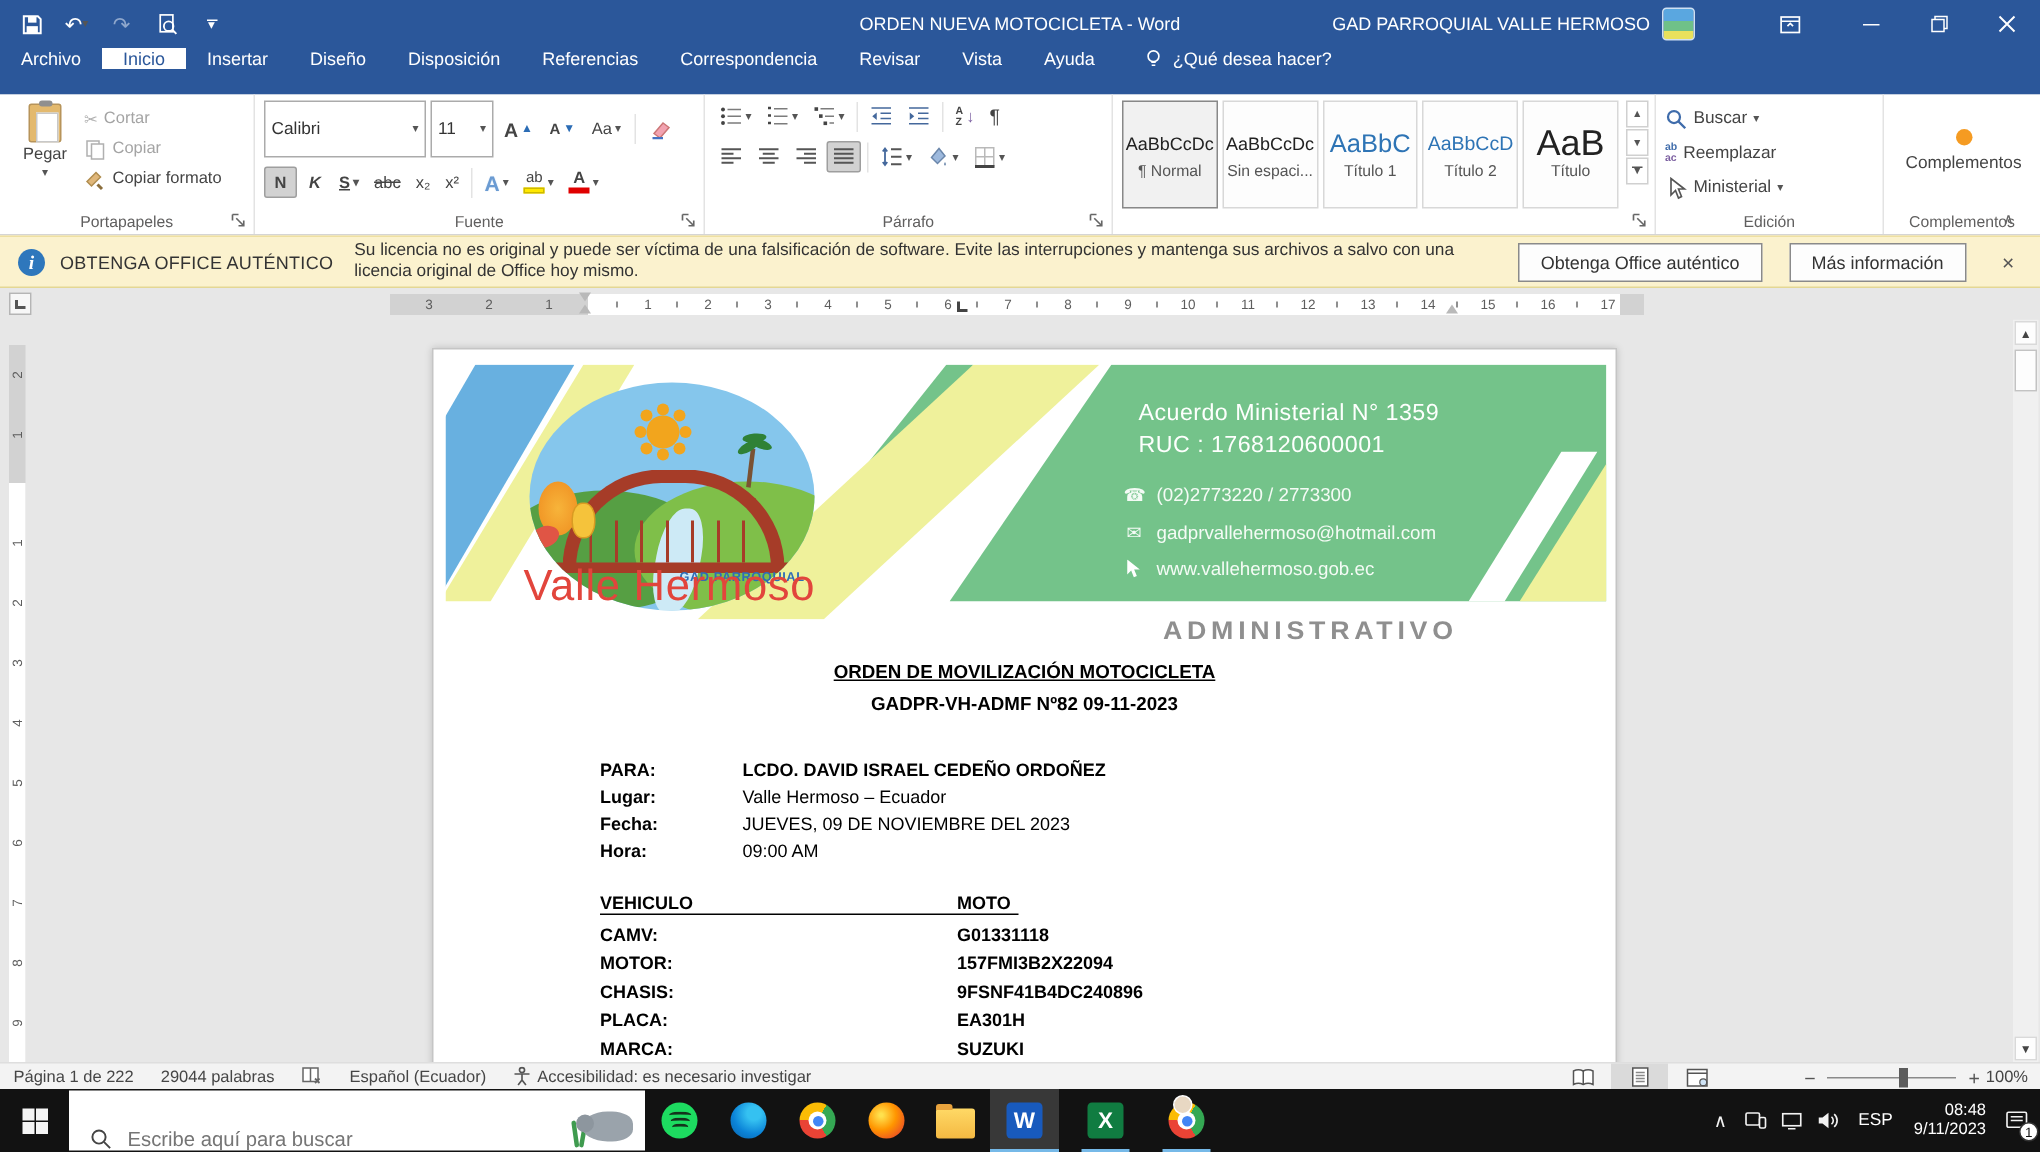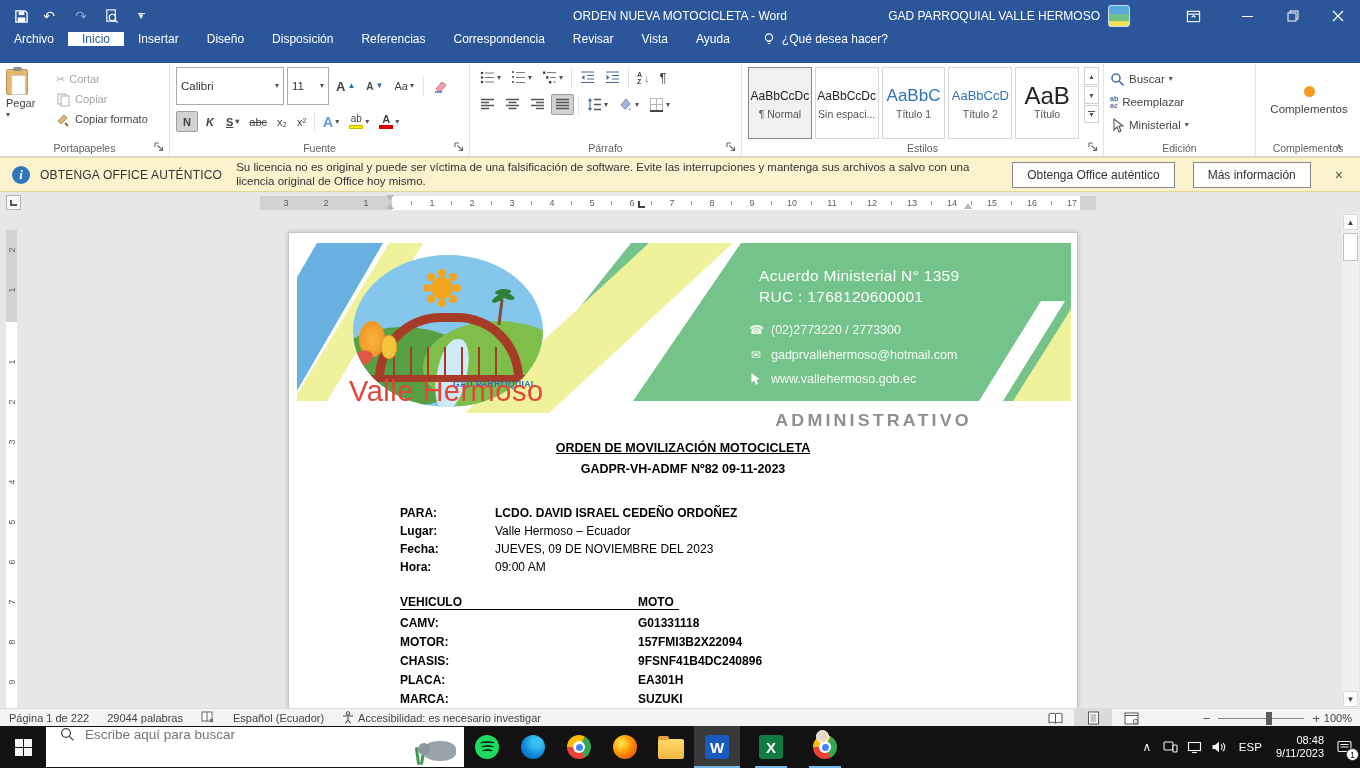--- a/index.html
+++ b/index.html
@@ -31,21 +31,21 @@
   #ribbon{position:absolute;left:0;top:63px;width:1360px;height:94px;background:#fff;border-bottom:1px solid #d5d5d5;display:flex}
   .rgroup{position:relative;height:93px;border-right:1px solid #e3e3e3;padding:4px 4px 17px 6px}
   .glabel{position:absolute;bottom:2px;left:0;right:0;text-align:center;font-size:10.5px;color:#605f5f}
   .launcher{position:absolute;bottom:3px;right:4px;width:11px;height:11px}
   .rbtn{display:inline-flex;align-items:center;justify-content:center;gap:2px;height:21px;padding:0 3px;border:1px solid transparent;border-radius:2px;font-size:11px;color:#444;white-space:nowrap}
   .rbtn.on{background:#d2d2d2;border-color:#9e9e9e}
   .gray{color:#a4a4a4}
   .ddv{font-size:8px;color:#555;line-height:8px}
   .combo{border:1px solid #ababab;background:#fff;height:38px;display:flex;align-items:center;justify-content:space-between;padding:0 4px;font-size:11.5px;color:#333}
   .sep{width:1px;background:#e3e3e3;height:20px;margin:0 2px;align-self:center}
-  .bigbtn{width:48px;display:flex;flex-direction:column;align-items:flex-start;font-size:11px;color:#444;gap:2px;padding-top:2px}
+  .bigbtn{width:48px;display:flex;flex-direction:column;align-items:center;font-size:11px;color:#444;gap:2px;padding-top:2px}
   .clip{width:22px;height:26px;background:#e3b96e;border:1px solid #b7945a;border-radius:2px;position:relative}
   .clip:after{content:"";position:absolute;left:4px;top:5px;width:13px;height:18px;background:#fff;border:1px solid #c8c8c8}
   .clip:before{content:"";position:absolute;left:6px;top:-3px;width:9px;height:4px;background:#8f8f8f;border-radius:2px}
   .colbtn{display:flex;align-items:center;gap:4px;height:20px;font-size:11px;padding:0 2px}
   .uline{text-decoration:underline}
   .barbtn{display:flex;flex-direction:column;align-items:center;line-height:10px}
   .cbar{width:14px;height:4px;margin-top:1px}
   .stylecard{width:66px;height:72px;border:1px solid #d8d8d8;background:#fdfdfd;margin-right:3px;display:flex;flex-direction:column;align-items:center;justify-content:center;gap:3px}
   .stylecard.sel{border:1px solid #888;background:#f1f1f1}
   .sprev{line-height:18px;color:#222}
@@ -142,21 +142,21 @@
   .zoomer{position:absolute;right:40px;top:0;height:18px;display:flex;align-items:center;gap:8px;color:#555}
   .ztrack{width:86px;height:1px;background:#8a8a8a;position:relative}
   .zthumb{position:absolute;left:48px;top:-6px;width:6px;height:13px;background:#5c5c5c}
   .zpct{position:absolute;right:8px;top:0;height:18px;display:flex;align-items:center;font-size:11px;color:#444}
 
   
   #taskbar{position:absolute;left:0;top:726px;width:1360px;height:42px;background:#121212;display:flex;align-items:center}
   .start{width:46px;height:42px;display:flex;align-items:center;justify-content:center}
   .winlogo{display:grid;grid-template-columns:8px 8px;grid-template-rows:8px 8px;gap:1px}
   .winlogo i{background:#f5f5f5}
-  .tsearch{width:418px;height:40px;background:#fff;display:flex;align-items:flex-start;position:relative}
+  .tsearch{width:384px;height:40px;background:#fff;display:flex;align-items:flex-end;position:relative}
   .tsearch input{border:none;outline:none;font-size:13.5px;color:#555;width:240px;font-family:"Liberation Sans",sans-serif;background:transparent}
   .manatee{position:absolute;right:6px;top:4px;width:44px;height:34px}
   .mbody{position:absolute;right:2px;top:10px;width:34px;height:20px;border-radius:55% 45% 45% 55%;background:#9aa3ab}
   .mhead{position:absolute;right:28px;top:12px;width:12px;height:12px;border-radius:50%;background:#8d969e}
   .weed{position:absolute;left:2px;bottom:0;width:3px;height:18px;background:#3f9b4f;border-radius:2px;transform:rotate(-8deg)}
   .weed2{left:7px;height:13px;transform:rotate(10deg)}
   .slot{width:46px;height:42px;display:flex;align-items:center;justify-content:center;position:relative}
   .slot.open:after{content:"";position:absolute;bottom:0;left:7px;right:7px;height:2px;background:#76b9e8}
   .slot.act{background:rgba(255,255,255,.16)}
   .slot.act:after{left:0;right:0}
@@ -510,21 +510,20 @@
             </div>
           <div style="width:15px;height:18px;border:1px solid #d0d0d0;display:flex;align-items:center;justify-content:center;font-size:7px;color:#555">
               <span>▼</span>
             </div>
           <div style="width:15px;height:18px;border:1px solid #d0d0d0;display:flex;flex-direction:column;align-items:center;justify-content:center;font-size:7px;color:#555;line-height:5px">
               <span style="display:block;width:7px;border-top:1px solid #555"></span>
               <span>▼</span>
             </div>
         </div>
       </div>
-      <div class="glabel">Estilos</div>
       <svg class="launcher" viewBox="0 0 11 11">
           <path d="M1 1h4M1 1v4M3.5 3.5l5 5M8.5 5v3.5H5" fill="none" stroke="#666" stroke-width="1.1"></path>
         </svg>
     </div>
 
     <div class="rgroup" style="width:152px">
       <div style="display:flex;flex-direction:column;gap:3px;padding-top:2px">
         <div class="edrow">
           <svg class="ric" viewBox="0 0 15 15">
               <circle cx="6" cy="6" r="4" fill="none" stroke="#3f6cab" stroke-width="1.5"></circle>

